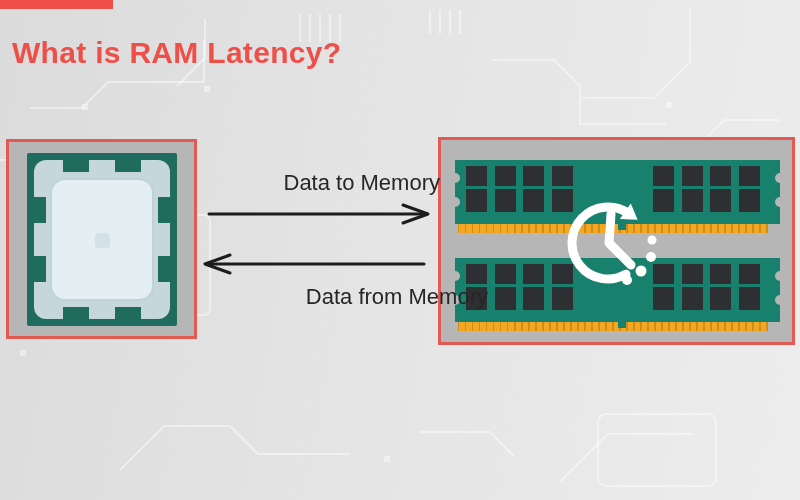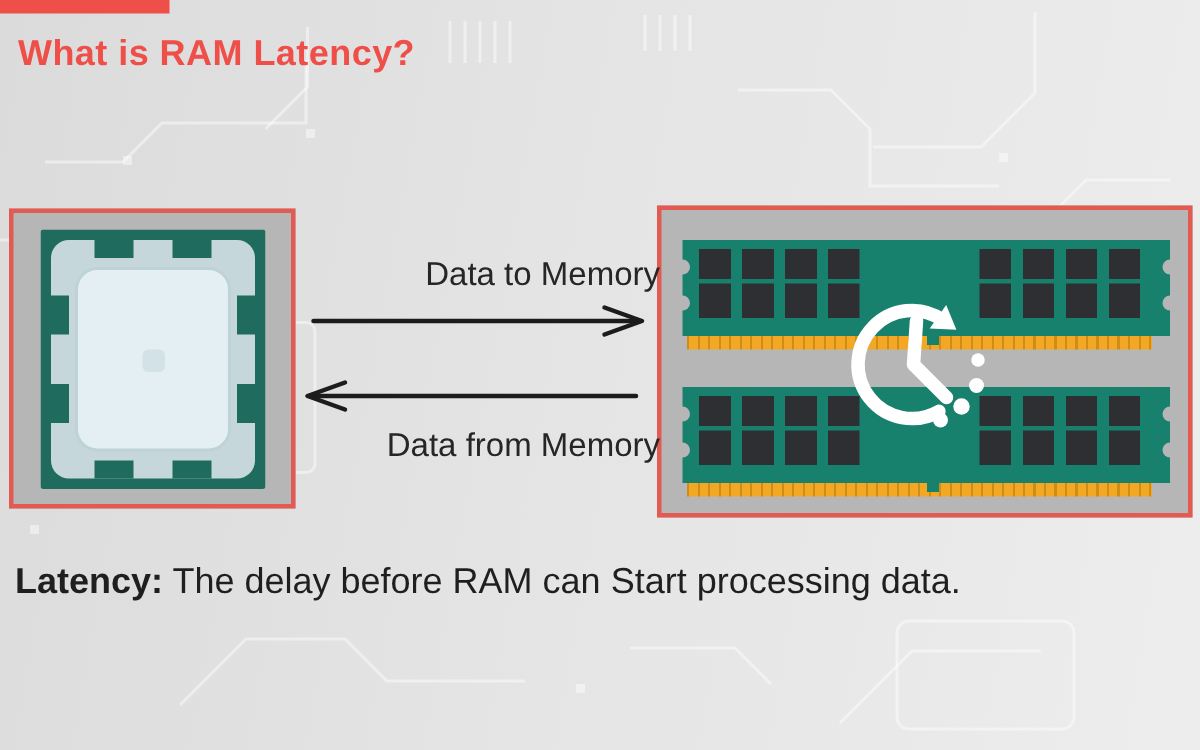--- a/index.html
+++ b/index.html
@@ -7,40 +7,40 @@
   .slide{
     position:relative;width:800px;height:500px;overflow:hidden;
     background:linear-gradient(100deg,#dbdbdb 0%,#e4e4e4 45%,#ededed 100%);
   }
   .circuit{position:absolute;left:0;top:0;z-index:0;}
   .accent-bar{
     position:absolute;left:0;top:0;width:113px;height:9px;
     background:var(--accent-red,#ee4f48);z-index:2;
   }
   .title{
-    position:absolute;left:12px;top:22px;margin:0;z-index:2;
-    font-size:24px;font-weight:700;letter-spacing:.3px;
+    position:absolute;left:12px;top:36px;margin:0;z-index:2;
+    font-size:30px;font-weight:700;letter-spacing:.3px;
     color:var(--accent-red,#ee4f48);
   }
   
   .cpu-box{
     position:absolute;left:6px;top:139px;width:191px;height:200px;z-index:1;
     border:3px solid var(--border-red,#e25a52);background:var(--box-gray,#b5b5b5);
     box-sizing:border-box;display:flex;align-items:center;justify-content:center;
   }
   .cpu-teal{fill:var(--cpu-teal,#1f6b5e);}
   .cpu-silver{fill:var(--spreader-silver,#c6d7db);}
   .cpu-panel{fill:var(--spreader-panel,#e3eff3);stroke:#bfd2d7;stroke-width:2;}
   .cpu-dot{fill:#d2e2e7;}
   
   .flow-label{
     position:absolute;z-index:2;font-size:22px;color:#262626;text-align:right;
   }
   .flow-label.to{left:200px;top:170px;width:240px;}
-  .flow-label.from{left:195px;top:284px;width:245px;}
+  .flow-label.from{left:195px;top:284px;width:245px;padding-left:48px;}
   .arrow{position:absolute;z-index:2;}
   .arrow-right{left:207px;top:202px;}
   .arrow-left{left:202px;top:252px;}
   .arrow path{stroke:#1c1c1c;stroke-width:3;fill:none;stroke-linecap:round;stroke-linejoin:round;}
   
   .ram-box{
     position:absolute;left:438px;top:137px;width:357px;height:208px;z-index:1;
     border:3px solid var(--border-red,#e25a52);background:var(--box-gray,#b5b5b5);
     box-sizing:border-box;
   }
@@ -177,18 +177,14 @@
       <path class="wstroke" stroke-width="9" d="M80.6 28.5 A 36 36 0 1 0 78 89.2"></path>
       <path class="wfill" d="M89.6 34.8 L82.8 18.4 L71.8 34 Z"></path>
       <path class="wstroke" stroke-width="9" d="M63 29 L61 58 L83 80"></path>
       <circle class="wfill" cx="104" cy="55" r="4.5"></circle>
       <circle class="wfill" cx="103" cy="72" r="5"></circle>
       <circle class="wfill" cx="93" cy="86" r="5.5"></circle>
       <circle class="wfill" cx="79" cy="95" r="5"></circle>
     </svg>
   </div>
 
-  <p class="definition">
-    <span class="def-label">Latency:</span>
-    <span class="def-text">The delay before RAM can Start processing data.</span>
-  </p>
 
 </div>
 
 </body></html>

